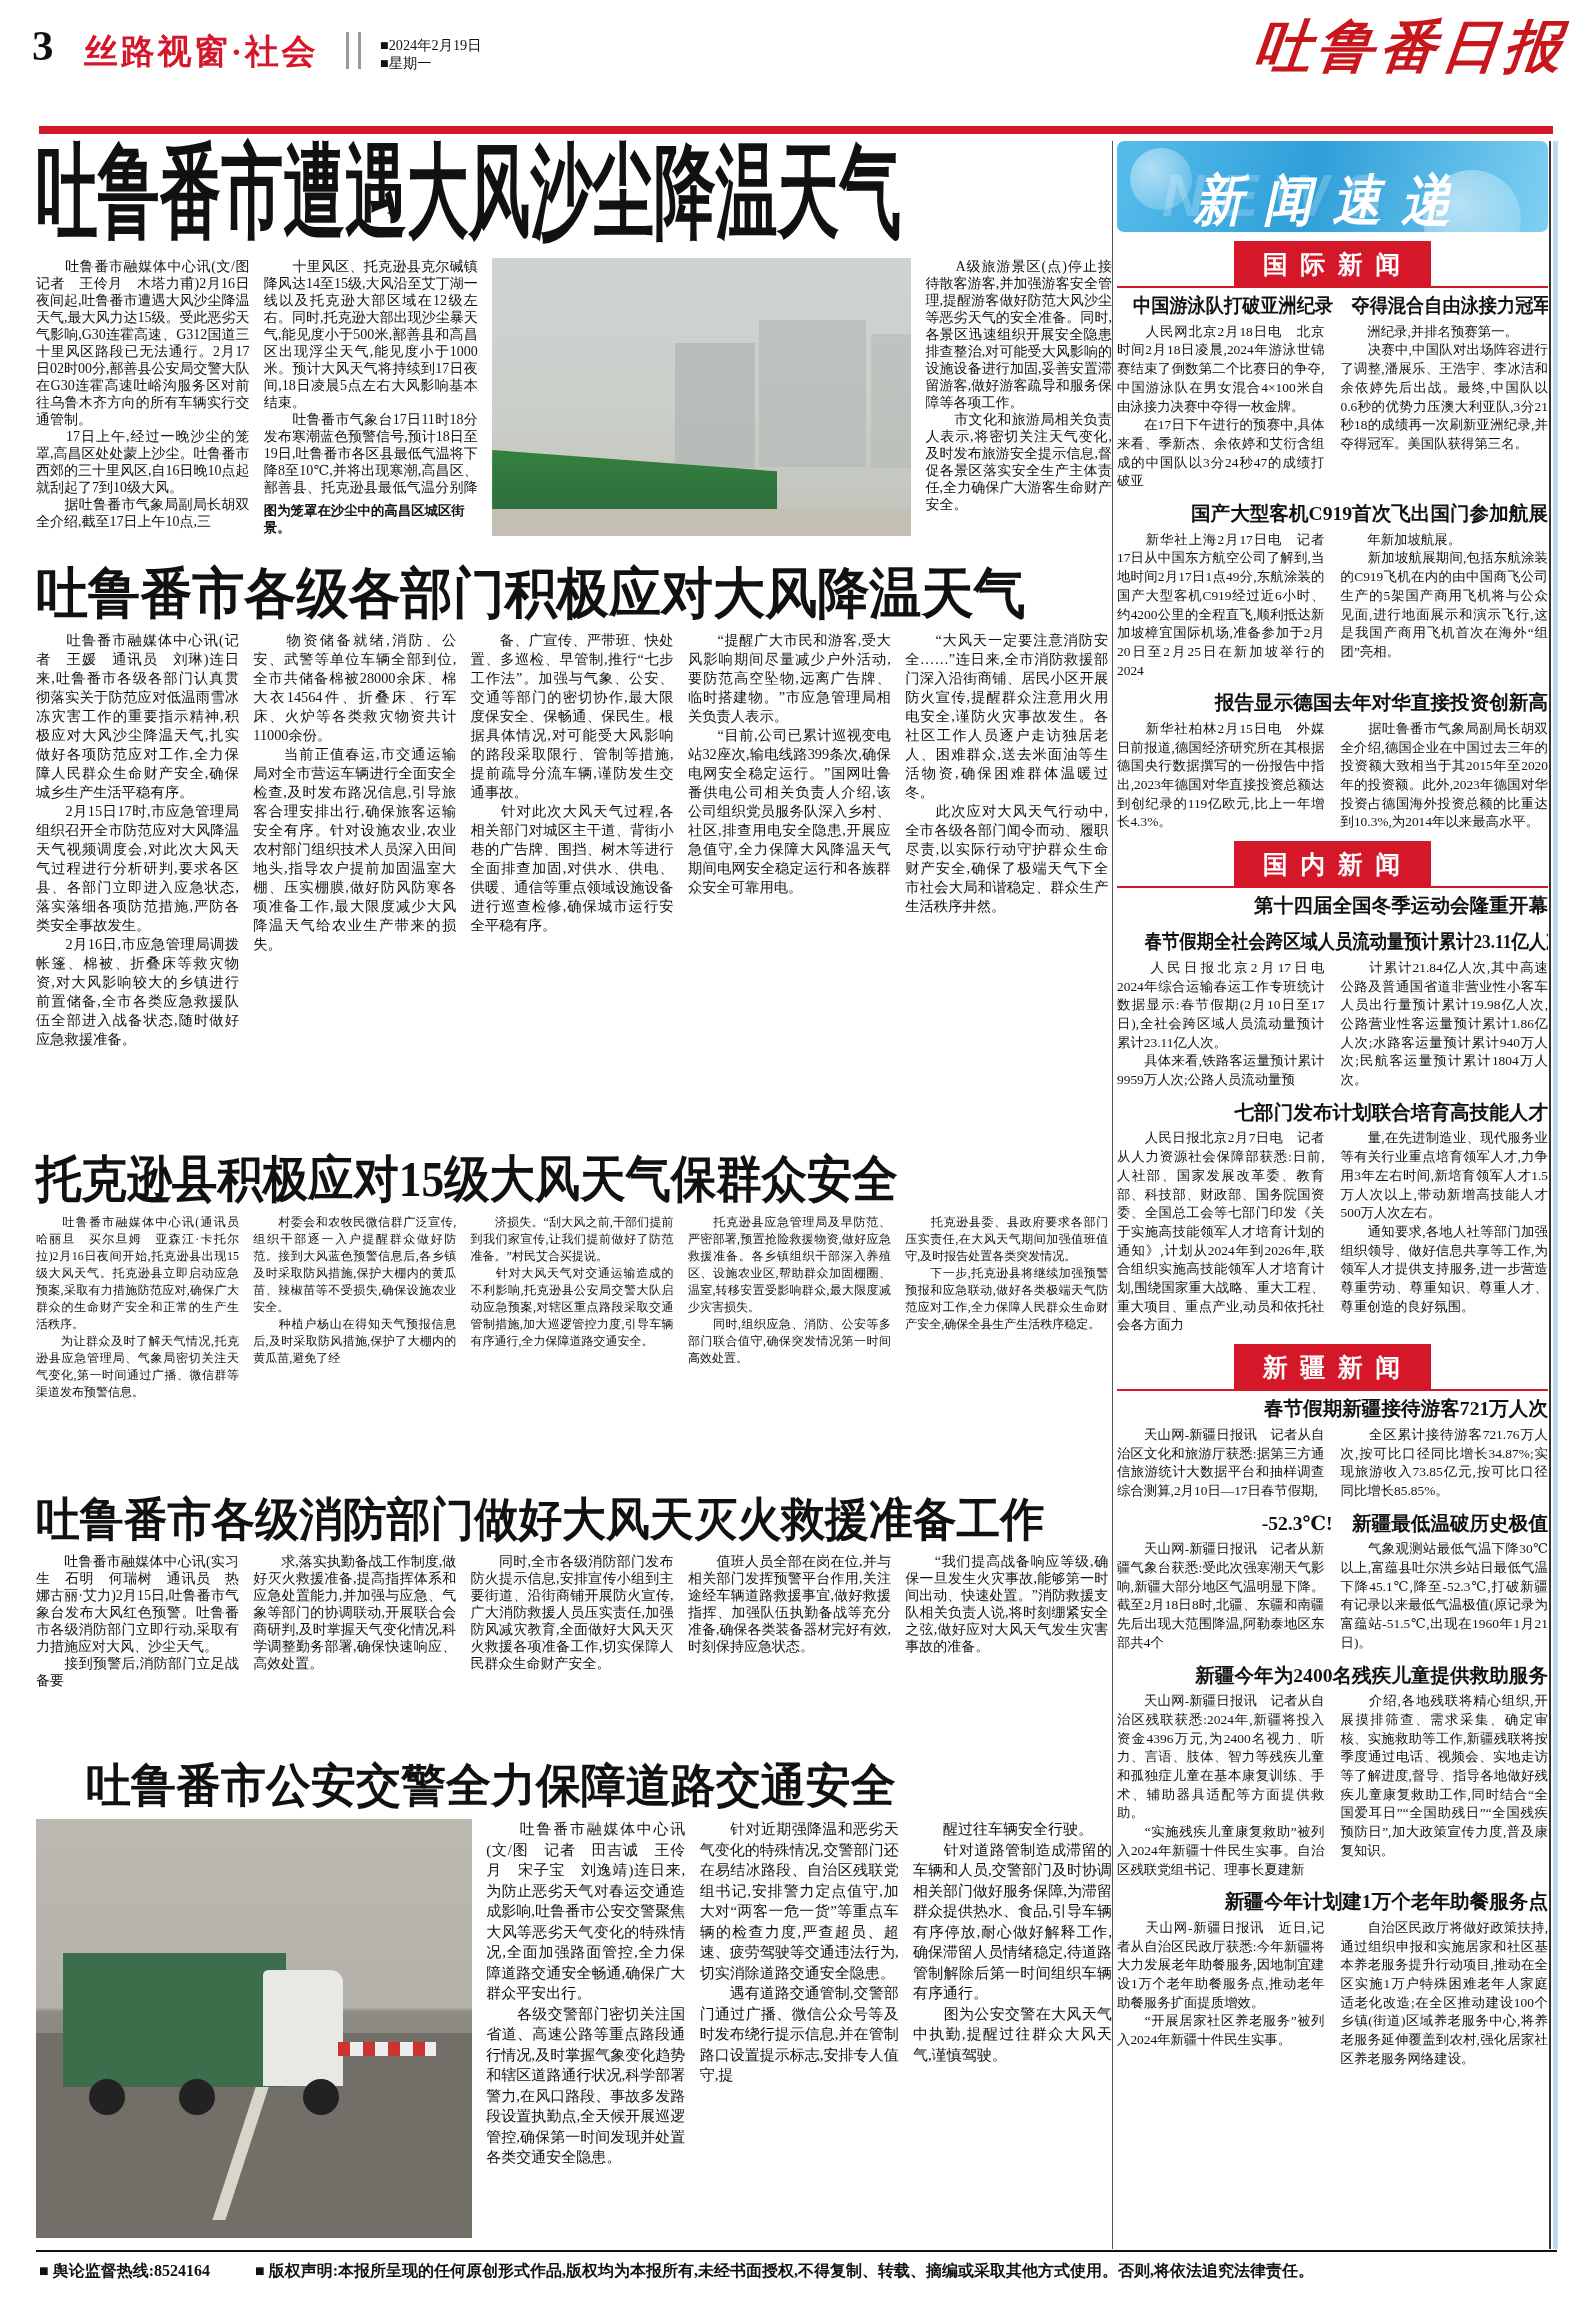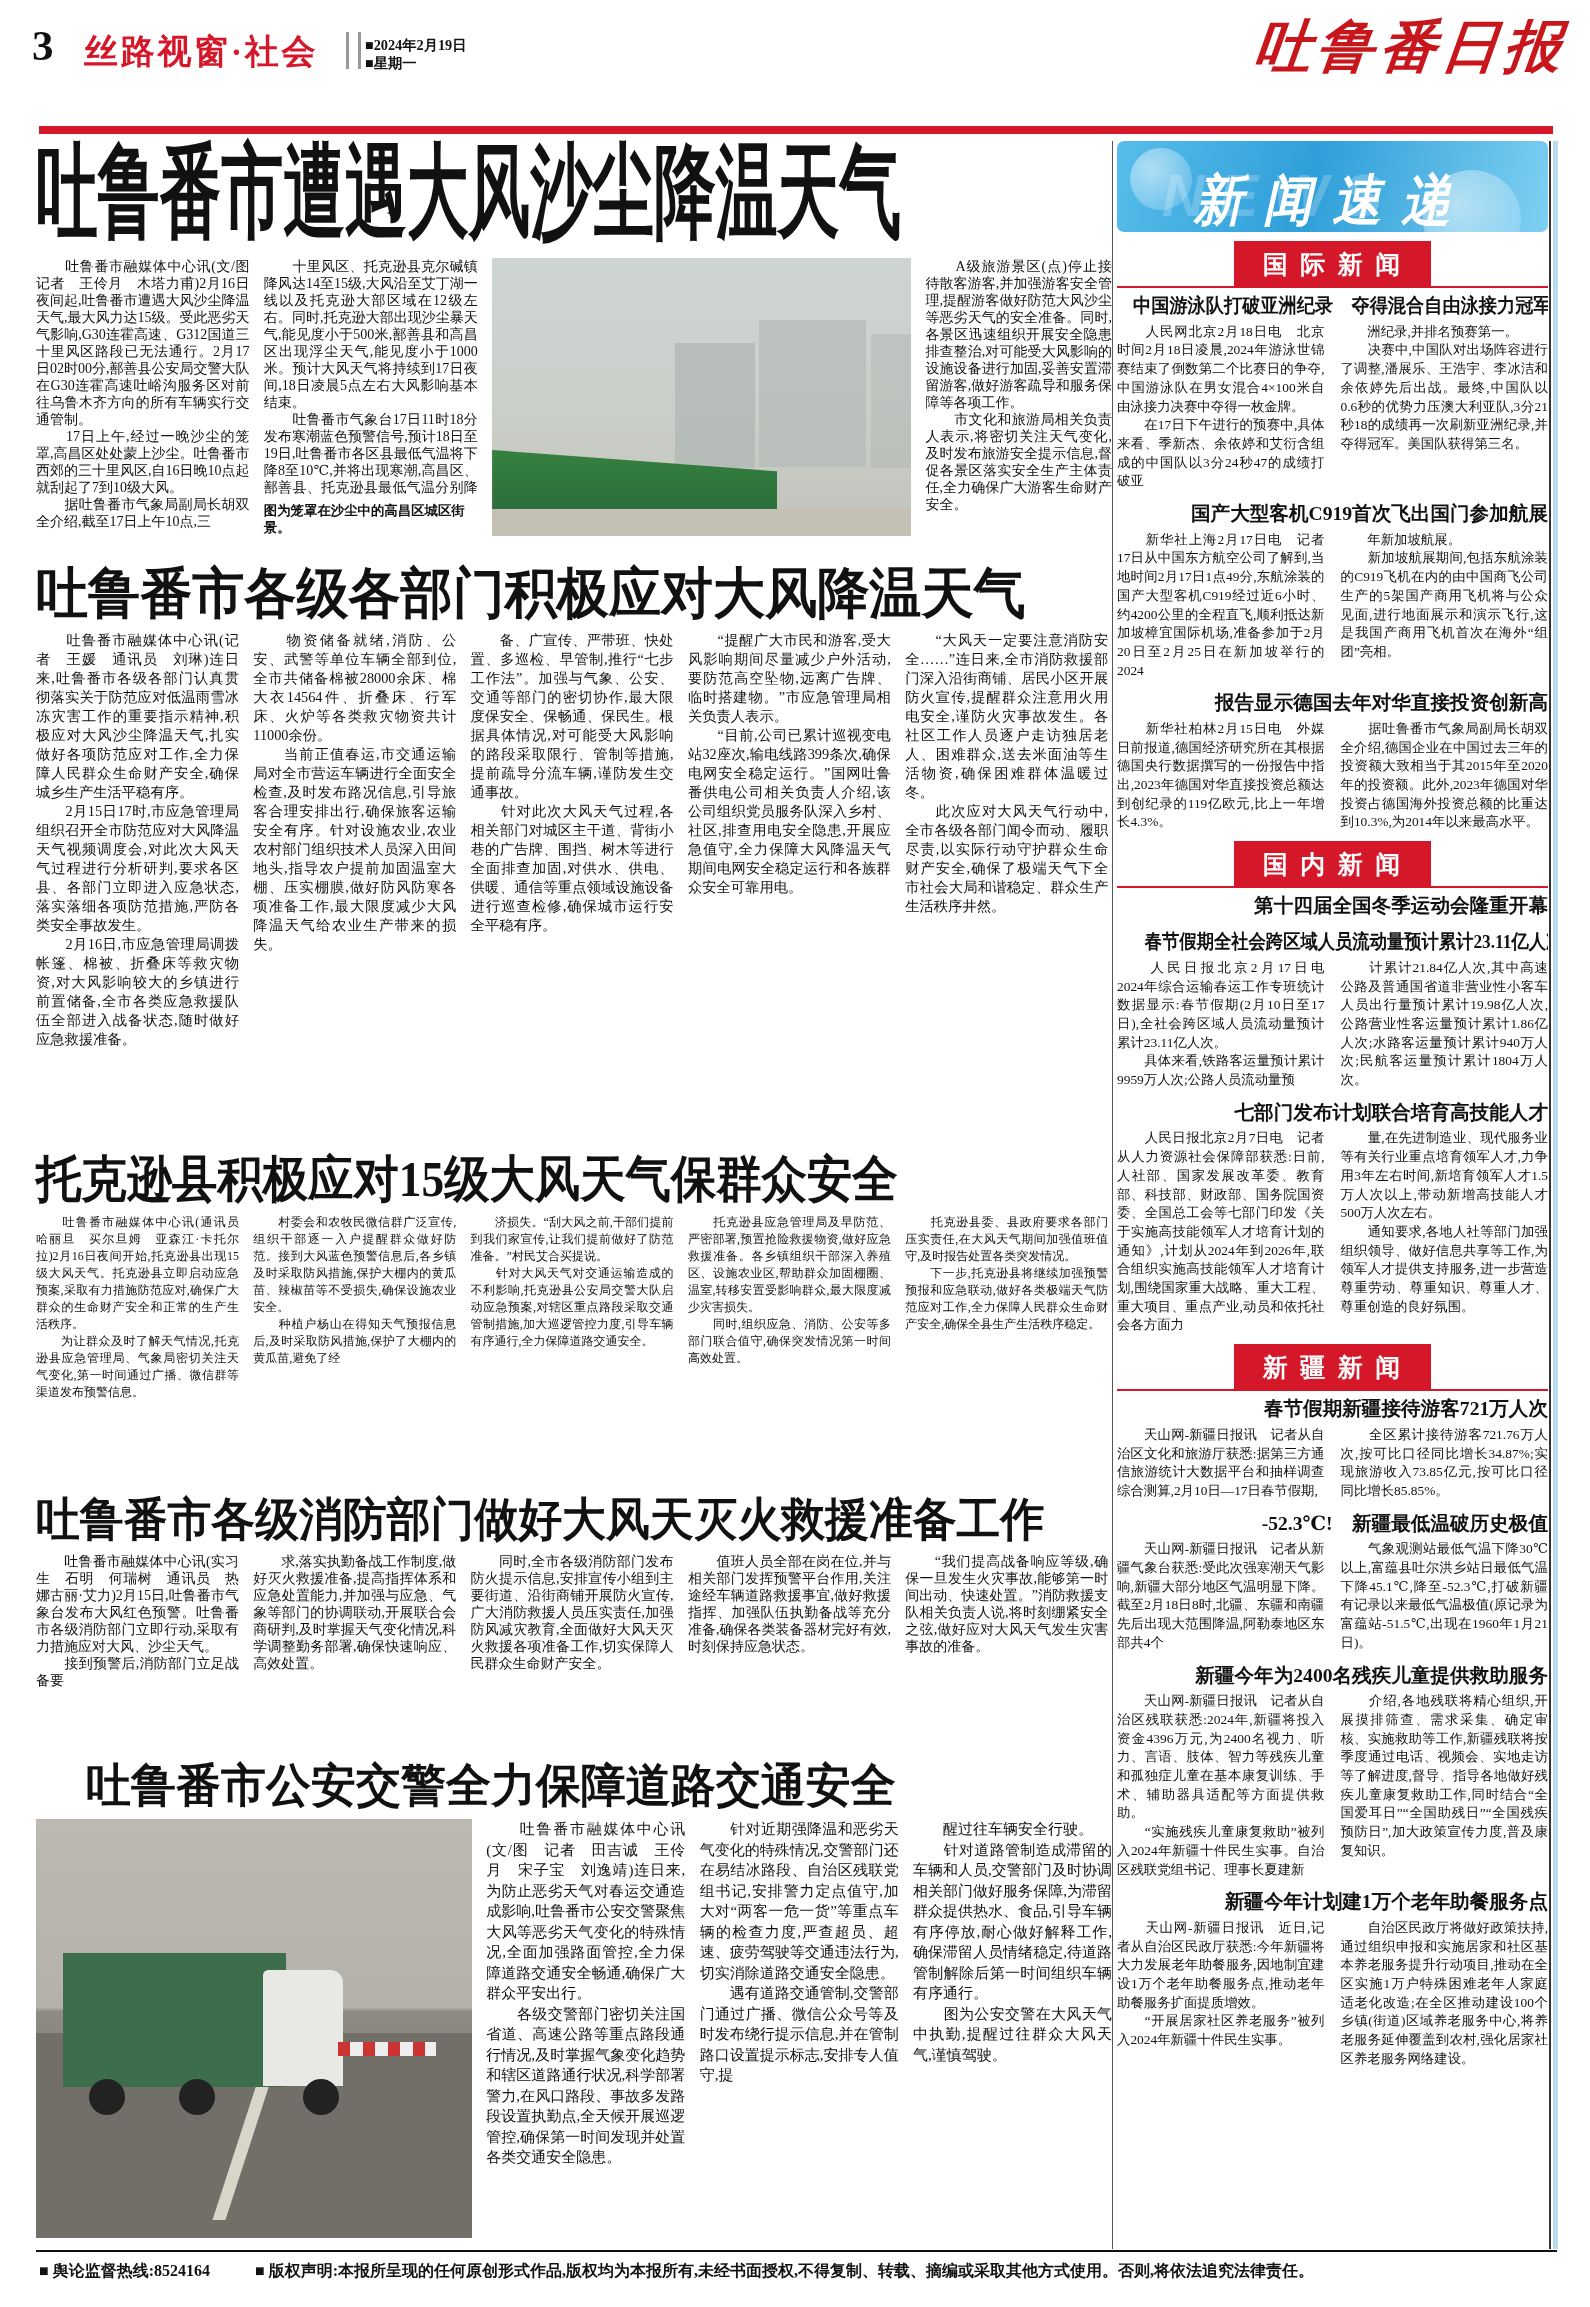--- a/index.html
+++ b/index.html
@@ -7,21 +7,21 @@
     width:1591px;height:2307px;position:relative;background:#ffffff;
     font-family:"Liberation Serif","DejaVu Serif",serif;color:#111;
     overflow:hidden;
   }
   
   .pagenum{position:absolute;left:32px;top:21.4px;font-size:43px;font-weight:bold;}
   .section-title{position:absolute;left:84px;top:28.5px;font-size:34px;font-weight:900;
     color:#d5172a;letter-spacing:2.7px;font-family:"Liberation Serif","DejaVu Serif",serif;}
   .hdr-divider{position:absolute;left:346px;top:32px;width:9px;height:37px;
     border-left:3.6px solid #9a9a9a;border-right:3.6px solid #9a9a9a;}
-  .hdr-date{position:absolute;left:365px;top:36px;font-size:14.3px;font-weight:bold;line-height:18px;}
+  .hdr-date{position:absolute;left:380px;top:36px;font-size:14.3px;font-weight:normal;line-height:18px;}
   .masthead{position:absolute;right:25px;top:9px;font-size:57px;font-weight:bold;font-style:italic;
     color:#c8161d;letter-spacing:5.3px;transform:skewX(-6deg);}
   .red-rule{position:absolute;left:39px;top:126px;width:1514px;height:8px;background:#d5172a;}
 
   
   .articles{position:absolute;left:36px;top:135px;width:1076px;}
   .article{position:absolute;left:0;width:1076px;}
   .headline{font-weight:900;white-space:nowrap;transform-origin:left center;display:inline-block;}
   .h1{font-size:103px;line-height:114px;}
   .h2{font-size:55px;line-height:57px;}

